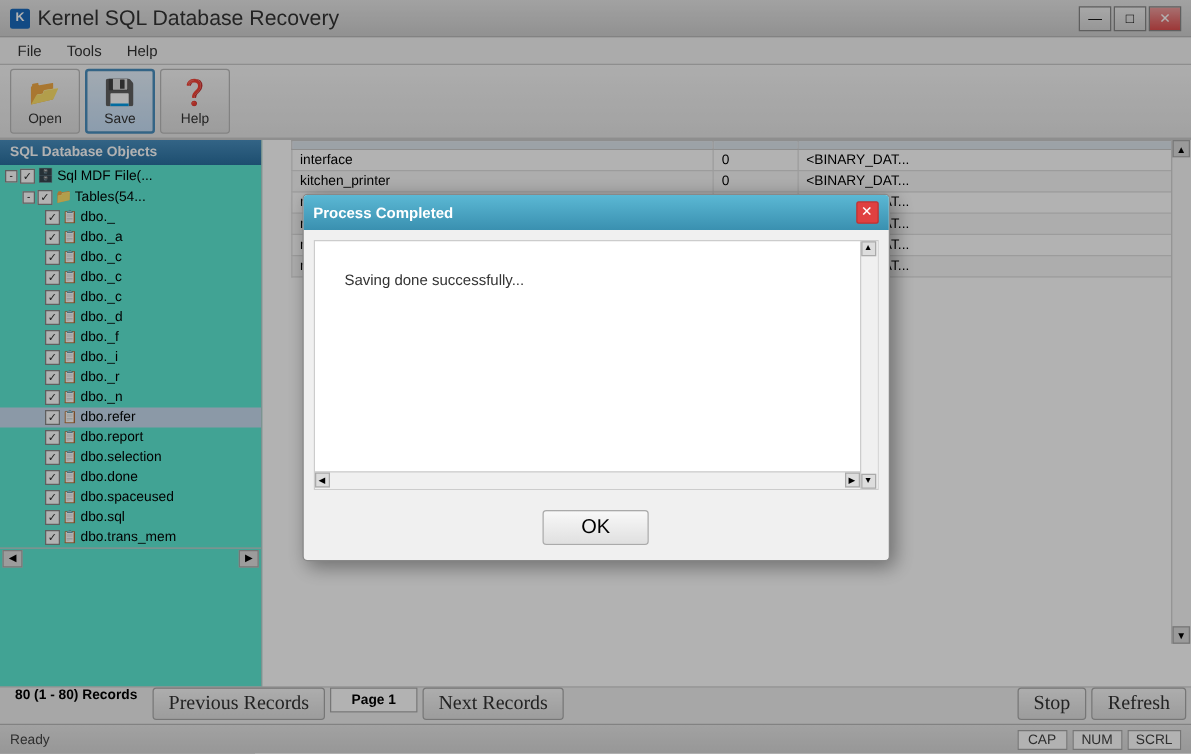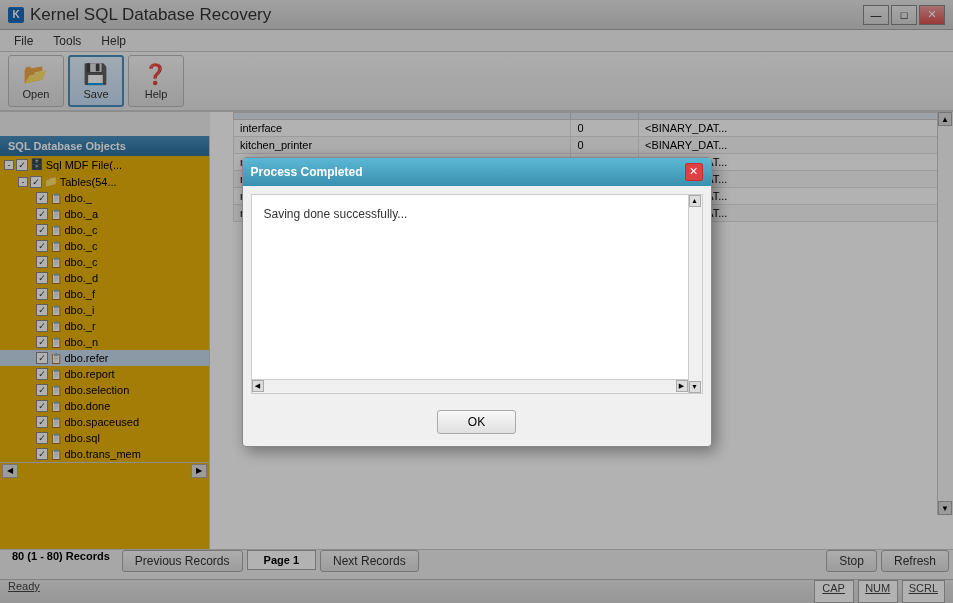--- a/index.html
+++ b/index.html
@@ -113,25 +113,24 @@
 
     
     .main-area {
       display: flex;
       height: calc(603px - 30px - 22px - 60px - 30px - 24px);
     }
 
     
     .left-panel {
       width: 210px;
-      background: #eab308;
+      background: #5eead4;
       border-right: 1px solid #ccc;
       overflow-y: auto;
       overflow-x: hidden;
-      margin-top: 24px;
     }
     .panel-header {
       background: linear-gradient(to bottom, #4a90c0, #2a70a0);
       color: white;
       padding: 4px 8px;
       font-weight: bold;
       font-size: 11px;
     }
     .tree-item {
       display: flex;
@@ -191,25 +190,25 @@
       padding: 2px 6px;
     }
     .data-table tr:nth-child(even) td { background: #f8f8f8; }
 
     
     .status-bar {
       height: 24px;
       background: linear-gradient(to bottom, #e8e8e8, #d8d8d8);
       border-top: 1px solid #bbb;
       display: flex;
+      align-items: center;
       padding: 0 8px;
       gap: 4px;
       font-size: 11px;
       color: #444;
-      text-decoration: underline;
     }
     .status-item {
       padding: 1px 6px;
       border: 1px solid #aaa;
       background: white;
       min-width: 40px;
       text-align: center;
     }
 
     
@@ -221,22 +220,23 @@
       align-items: flex-start;
       gap: 4px;
       padding: 0 4px;
     }
     .nav-btn {
       padding: 3px 12px;
       border: 1px solid #aaa;
       background: linear-gradient(to bottom, #f8f8f8, #e0e0e0);
       border-radius: 3px;
       cursor: pointer;
-      font-size: 12px;
+      font-size: 16px;
       color: #333;
+      font-family: Liberation Serif, serif;
     }
     .nav-btn:disabled { color: #aaa; cursor: default; }
     .nav-page {
       padding: 3px 16px;
       background: white;
       border: 1px solid #aaa;
       font-size: 11px;
       font-weight: bold;
     }
     .nav-records {
@@ -291,21 +291,21 @@
       display: flex;
       justify-content: center;
       padding: 8px 0 12px 0;
     }
     .modal-ok-btn {
       padding: 4px 30px;
       background: linear-gradient(to bottom, #f8f8f8, #e0e0e0);
       border: 1px solid #aaa;
       border-radius: 3px;
       cursor: pointer;
-      font-size: 12px;
+      font-size: 16px;
     }
 
     
     ::-webkit-scrollbar { width: 12px; height: 12px; }
     ::-webkit-scrollbar-track { background: #f0f0f0; }
     ::-webkit-scrollbar-thumb { background: #c0c0c0; border: 1px solid #aaa; }
     ::-webkit-scrollbar-button { background: #ddd; border: 1px solid #aaa; height: 12px; }
 
     .left-nav {
       height: 16px;
@@ -545,21 +545,21 @@
   <span class="status-item">SCRL</span>
 </div>
 
 <div class="modal-overlay">
   <div class="modal">
     <div class="modal-titlebar">
       <span class="modal-title">Process Completed</span>
       <div class="modal-close">✕</div>
     </div>
     <div style="position:relative; margin: 8px; background:white; border:1px solid #ccc; height:200px;">
-      <div style="padding: 12px; font-size:12px; color:#333;">Saving done successfully...</div>
+      <div style="padding: 24px; font-size:12px; color:#333;">Saving done successfully...</div>
 
       <div style="position:absolute; right:0; top:0; bottom:0; width:14px; background:#f0f0f0; border-left:1px solid #ccc; display:flex; flex-direction:column;">
         <div style="width:12px;height:12px;background:#ddd;border:1px solid #aaa;font-size:7px;display:flex;align-items:center;justify-content:center;">▲</div>
         <div style="flex:1;"></div>
         <div style="width:12px;height:12px;background:#ddd;border:1px solid #aaa;font-size:7px;display:flex;align-items:center;justify-content:center;">▼</div>
       </div>
 
       <div style="position:absolute; left:0; right:14px; bottom:0; height:14px; background:#f0f0f0; border-top:1px solid #ccc; display:flex; flex-direction:row;">
         <div style="width:12px;height:12px;background:#ddd;border:1px solid #aaa;font-size:7px;display:flex;align-items:center;justify-content:center;">◀</div>
         <div style="flex:1;"></div>

